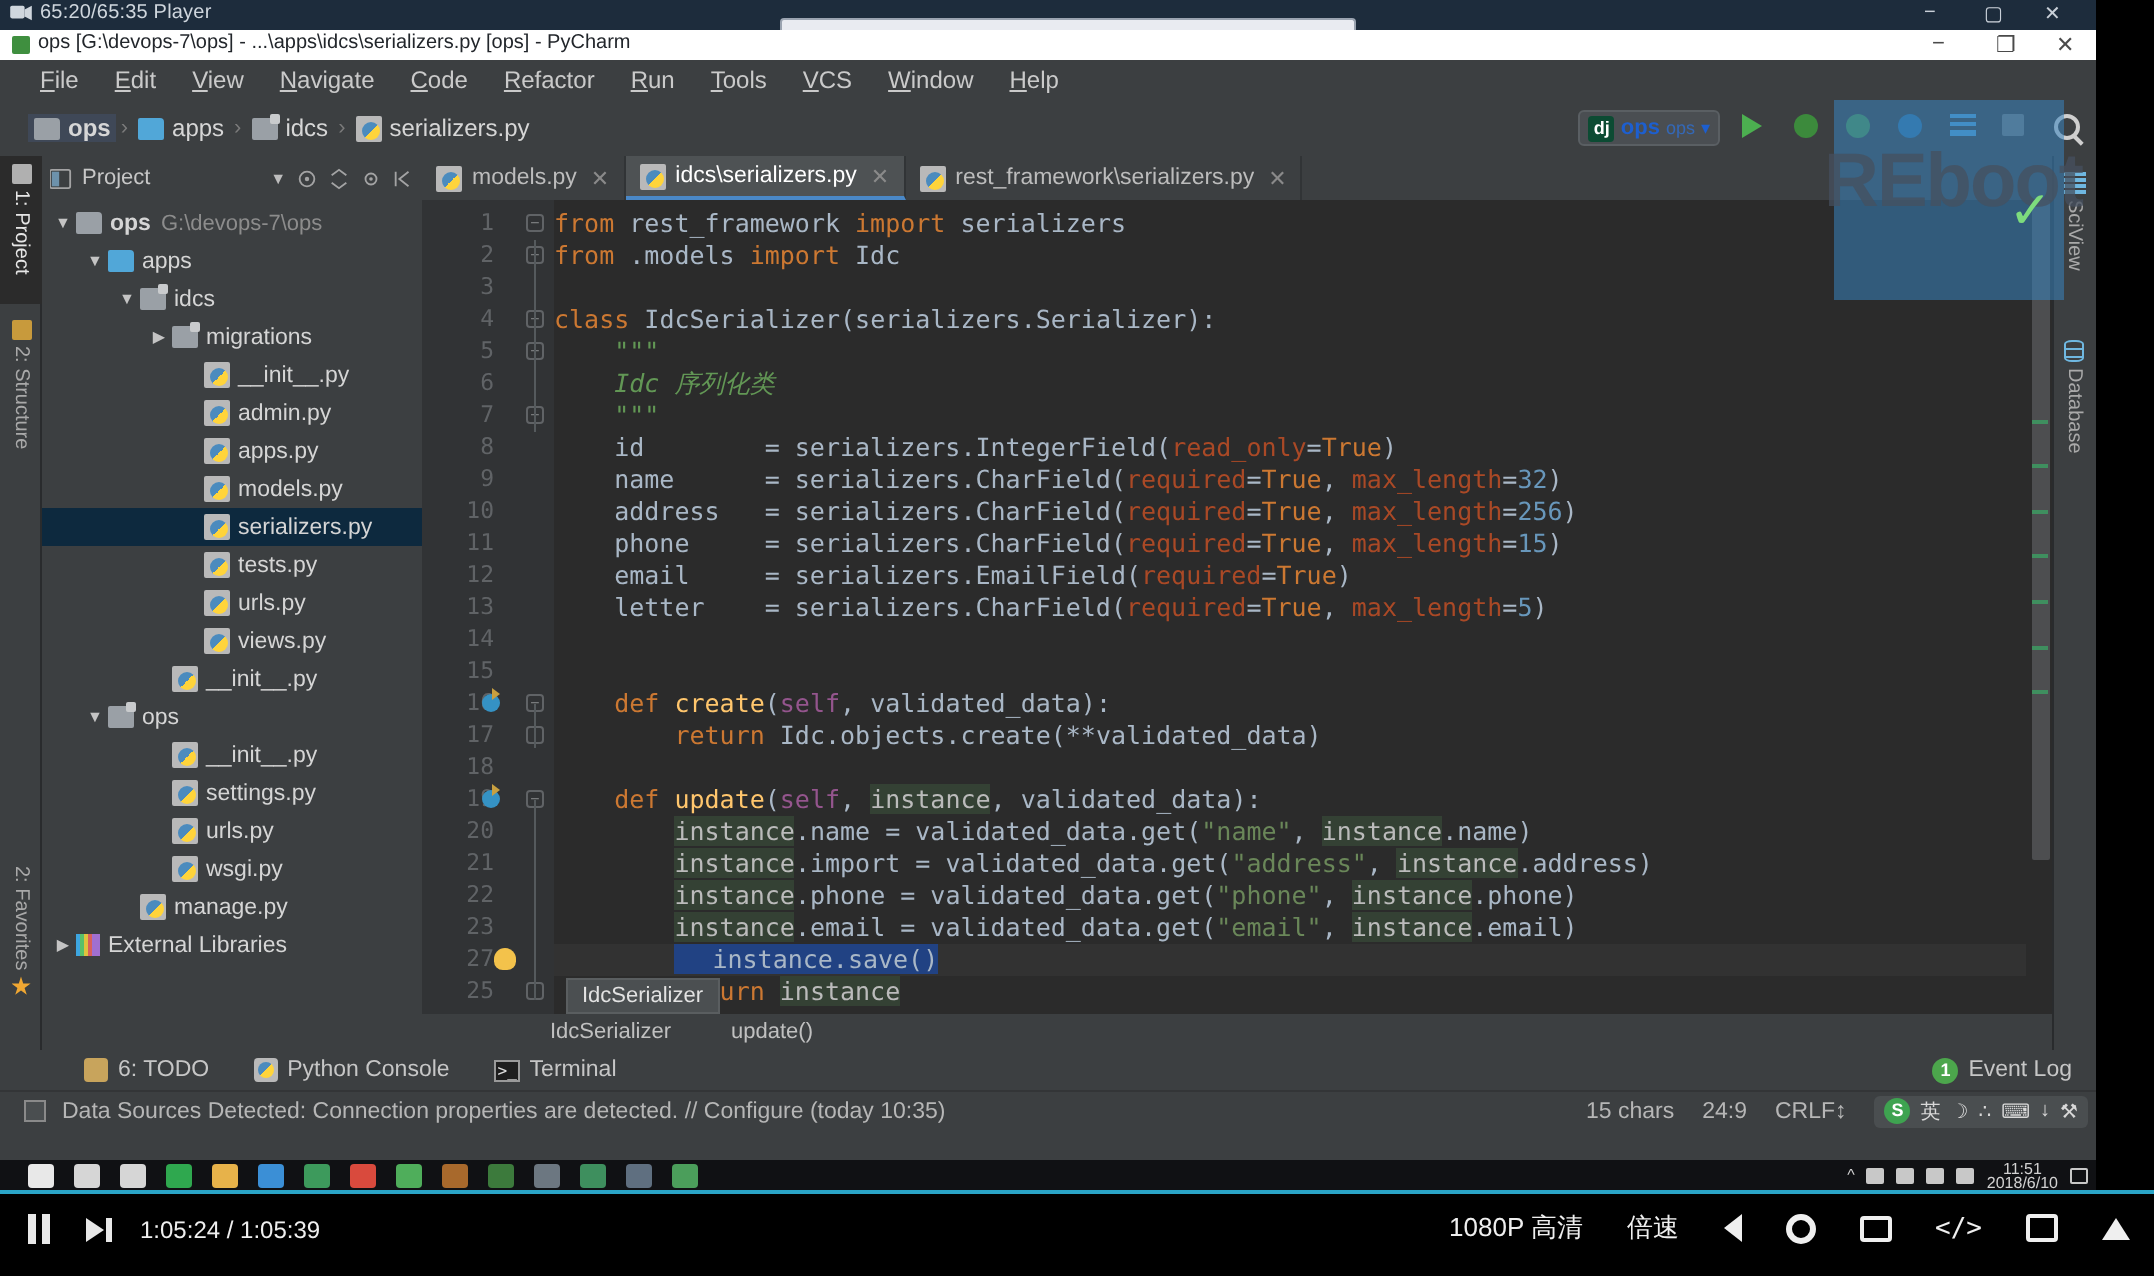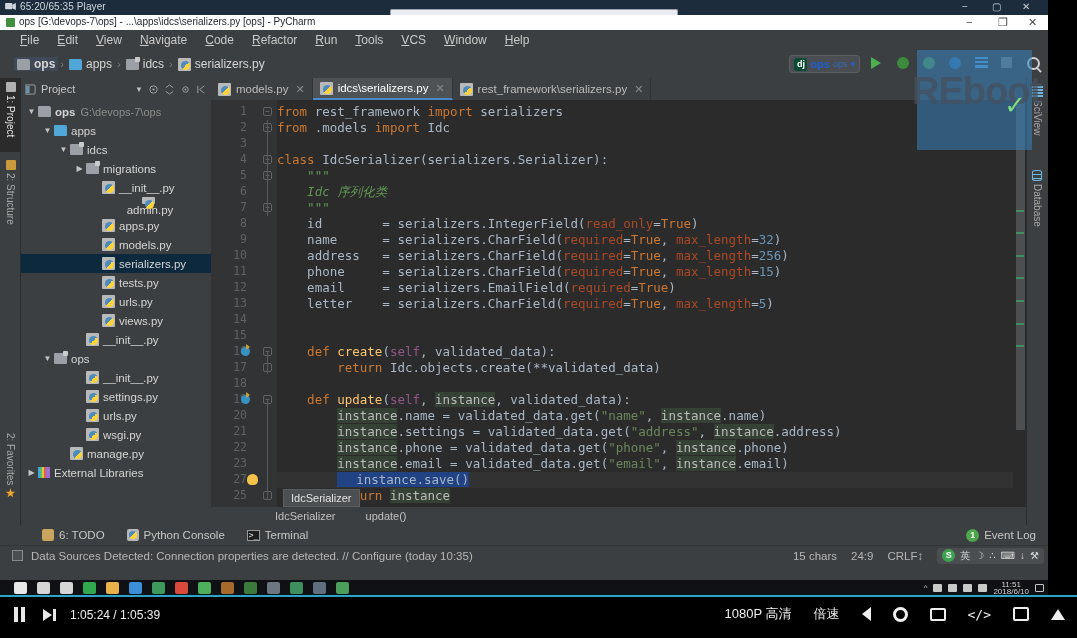--- a/index.html
+++ b/index.html
@@ -347,21 +347,21 @@
               <div class="trow" style="padding-left: 52px;">
                 <span class="tw">▶</span>
                 <span class="fi folder mod"></span>
                 <span class="tname">migrations</span>
               </div>
               <div class="trow" style="padding-left: 68px;">
                 <span class="tw"></span>
                 <span class="fi py"></span>
                 <span class="tname">__init__.py</span>
               </div>
-              <div class="trow" style="padding-left: 68px; flex-direction: column;">
+              <div class="trow" style="padding-left: 68px;">
                 <span class="tw"></span>
                 <span class="fi py"></span>
                 <span class="tname">admin.py</span>
               </div>
               <div class="trow" style="padding-left: 68px;">
                 <span class="tw"></span>
                 <span class="fi py"></span>
                 <span class="tname">apps.py</span>
               </div>
               <div class="trow" style="padding-left: 68px;">
@@ -513,21 +513,21 @@
                 <div class="cl" style="top: 164px;"><span class="pln">    phone     = serializers.CharField(</span><span class="kwarg">required</span><span class="pln">=</span><span class="kw">True</span><span class="pln">, </span><span class="kwarg">max_length</span><span class="pln">=</span><span class="num">15</span><span class="pln">)</span></div>
                 <div class="cl" style="top: 180px;"><span class="pln">    email     = serializers.EmailField(</span><span class="kwarg">required</span><span class="pln">=</span><span class="kw">True</span><span class="pln">)</span></div>
                 <div class="cl" style="top: 196px;"><span class="pln">    letter    = serializers.CharField(</span><span class="kwarg">required</span><span class="pln">=</span><span class="kw">True</span><span class="pln">, </span><span class="kwarg">max_length</span><span class="pln">=</span><span class="num">5</span><span class="pln">)</span></div>
                 <div class="cl" style="top: 212px;"></div>
                 <div class="cl" style="top: 228px;"></div>
                 <div class="cl" style="top: 244px; text-align: right;"><span class="pln">    </span><span class="kw">def</span><span class="pln"> </span><span class="fn">create</span><span class="pln">(</span><span class="par">self</span><span class="pln">, validated_data):</span></div>
                 <div class="cl" style="top: 260px;"><span class="pln">        </span><span class="kw">return</span><span class="pln"> Idc.objects.create(**validated_data)</span></div>
                 <div class="cl" style="top: 276px;"></div>
                 <div class="cl" style="top: 292px;"><span class="pln">    </span><span class="kw">def</span><span class="pln"> </span><span class="fn">update</span><span class="pln">(</span><span class="par">self</span><span class="pln">, </span><span class="hl">instance</span><span class="pln">, validated_data):</span></div>
                 <div class="cl" style="top: 308px;"><span class="pln">        </span><span class="hl">instance</span><span class="pln">.name = validated_data.get(</span><span class="str">"name"</span><span class="pln">, </span><span class="hl">instance</span><span class="pln">.name)</span></div>
-                <div class="cl" style="top: 324px;"><span class="pln">        </span><span class="hl">instance</span><span class="pln">.settings = validated_data.get(</span><span class="str">"address"</span><span class="pln">, </span><span class="hl">instance</span><span class="pln">.address)</span></div>
+                <div class="cl" style="top: 324px;"><span class="pln">        </span><span class="hl">instance</span><span class="pln">.import = validated_data.get(</span><span class="str">"address"</span><span class="pln">, </span><span class="hl">instance</span><span class="pln">.address)</span></div>
                 <div class="cl" style="top: 340px;"><span class="pln">        </span><span class="hl">instance</span><span class="pln">.phone = validated_data.get(</span><span class="str">"phone"</span><span class="pln">, </span><span class="hl">instance</span><span class="pln">.phone)</span></div>
                 <div class="cl" style="top: 356px;"><span class="pln">        </span><span class="hl">instance</span><span class="pln">.email = validated_data.get(</span><span class="str">"email"</span><span class="pln">, </span><span class="hl">instance</span><span class="pln">.email)</span></div>
                 <div class="caretline" style="top: 372px;"></div>
                 <div class="cl" style="top: 372px;"><span class="pln">        </span><span class="selsave">instance.save()</span></div>
                 <div class="cl" style="top: 388px;"><span class="pln">        </span><span class="kw">return</span><span class="pln"> </span><span class="hl">instance</span></div>
               </div>
           </div>
           <div id="stripe">
             <div class="thumb"></div>
             <div class="mk" style="top:110px;"></div>

